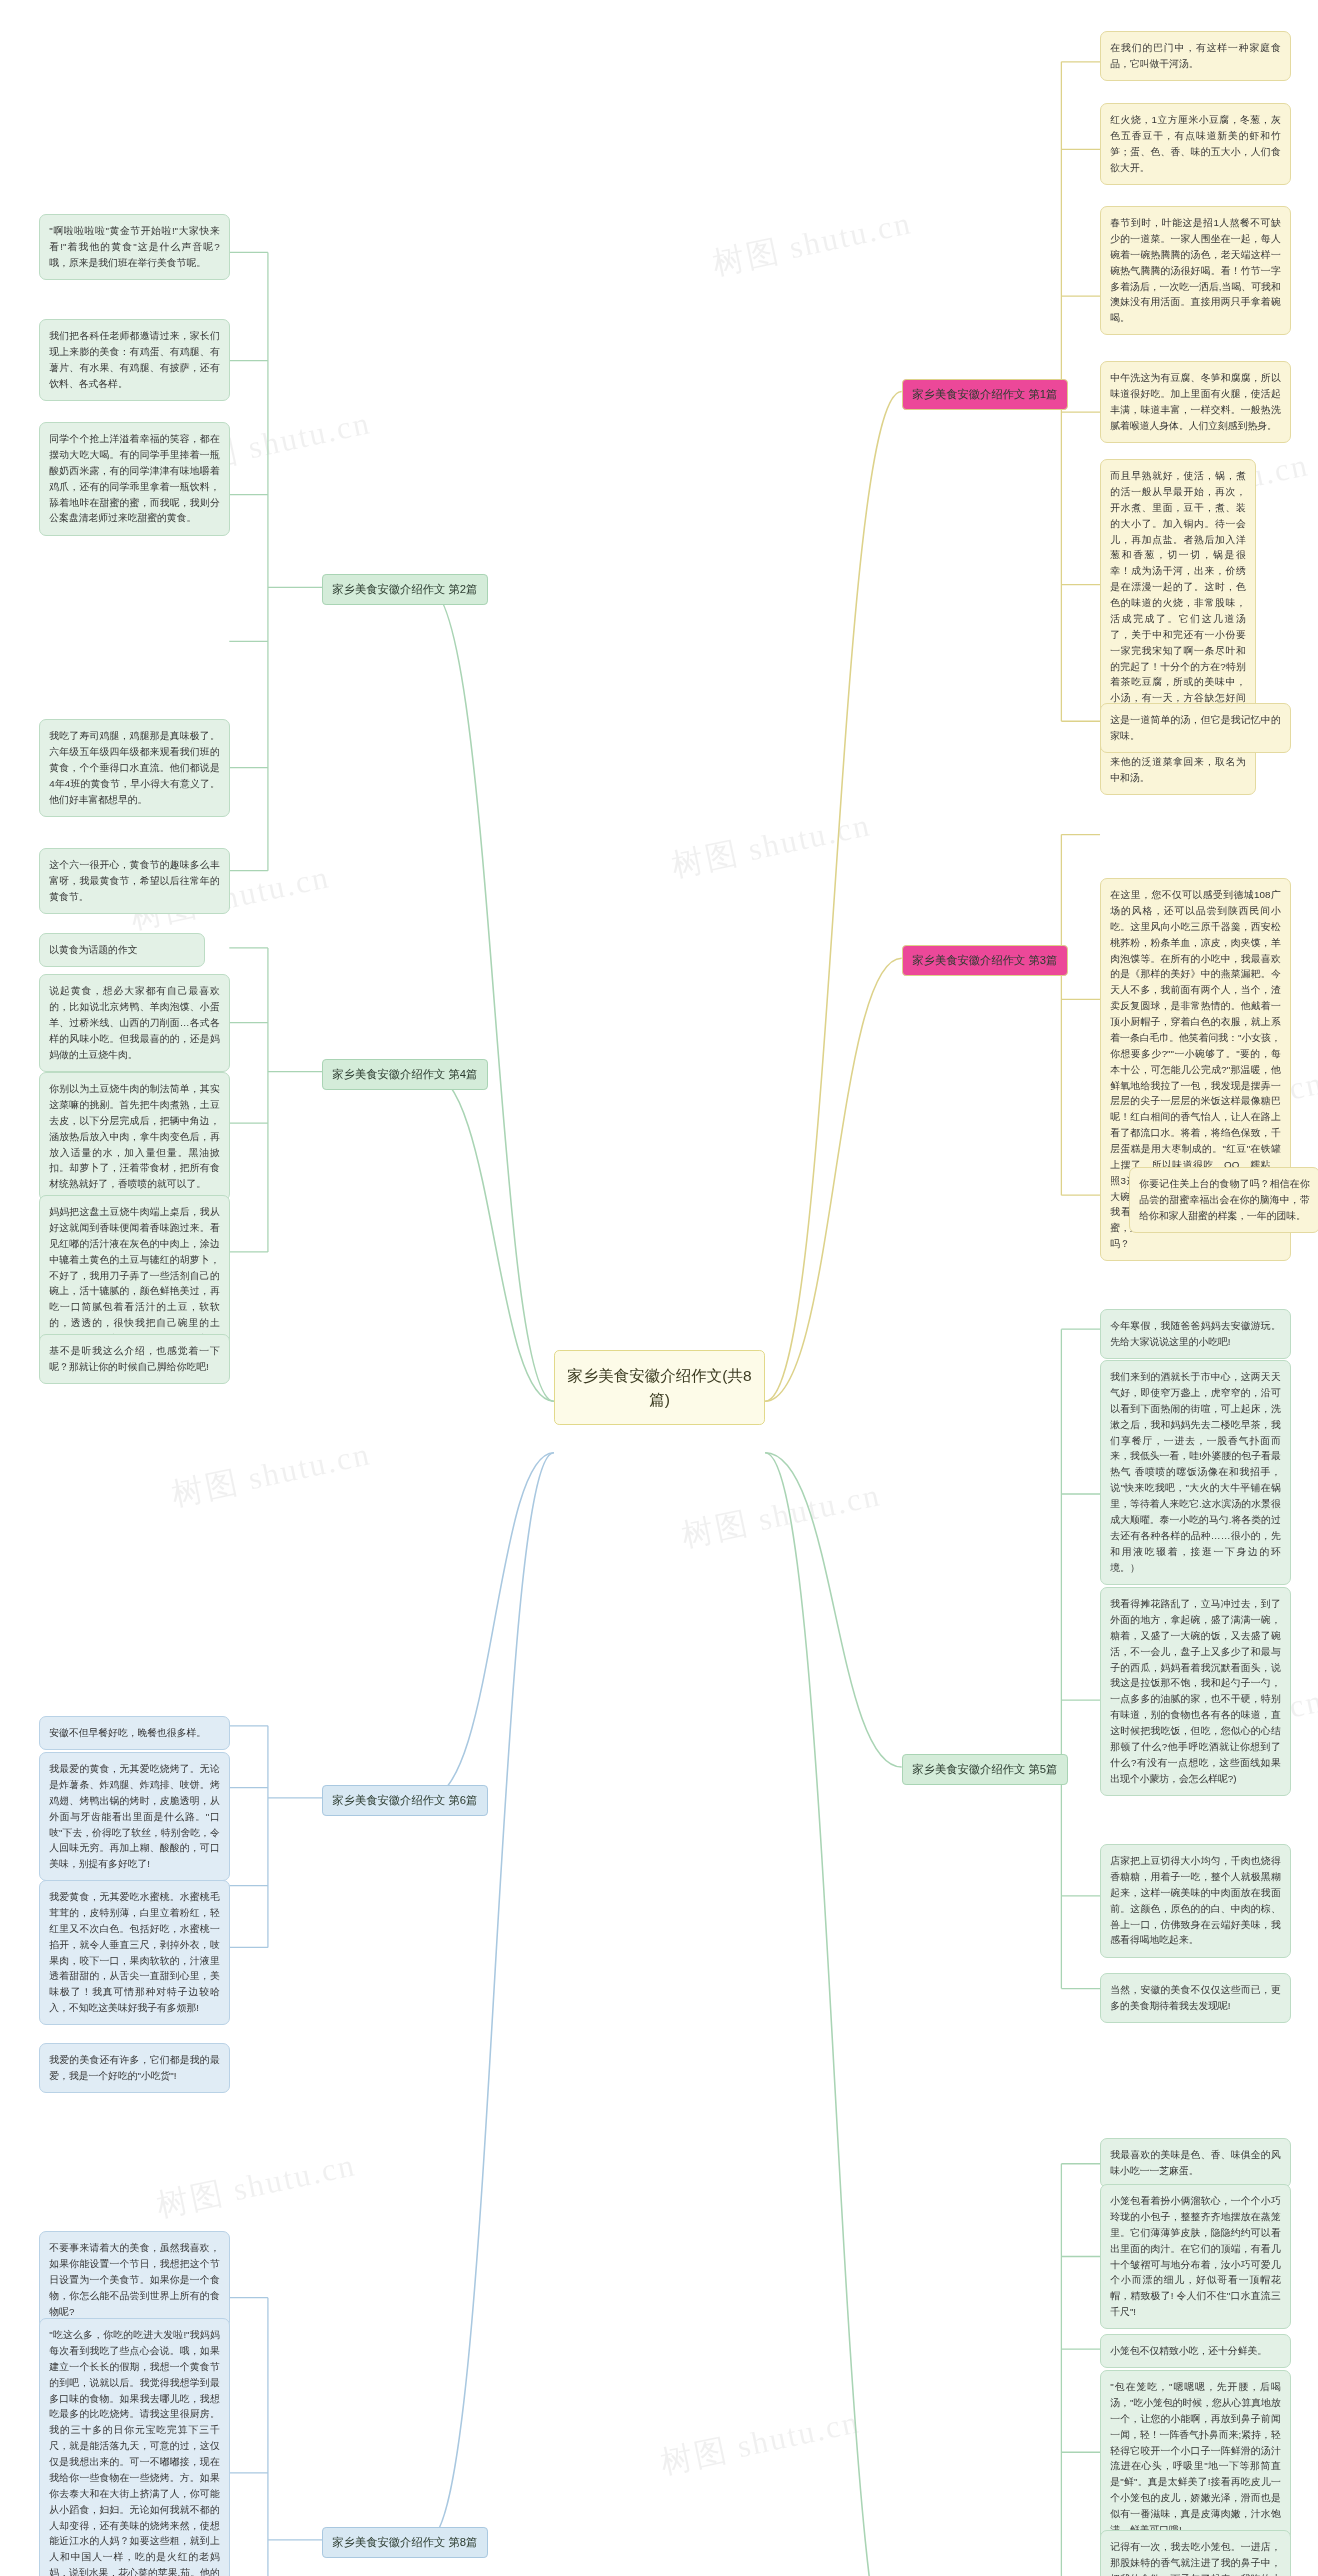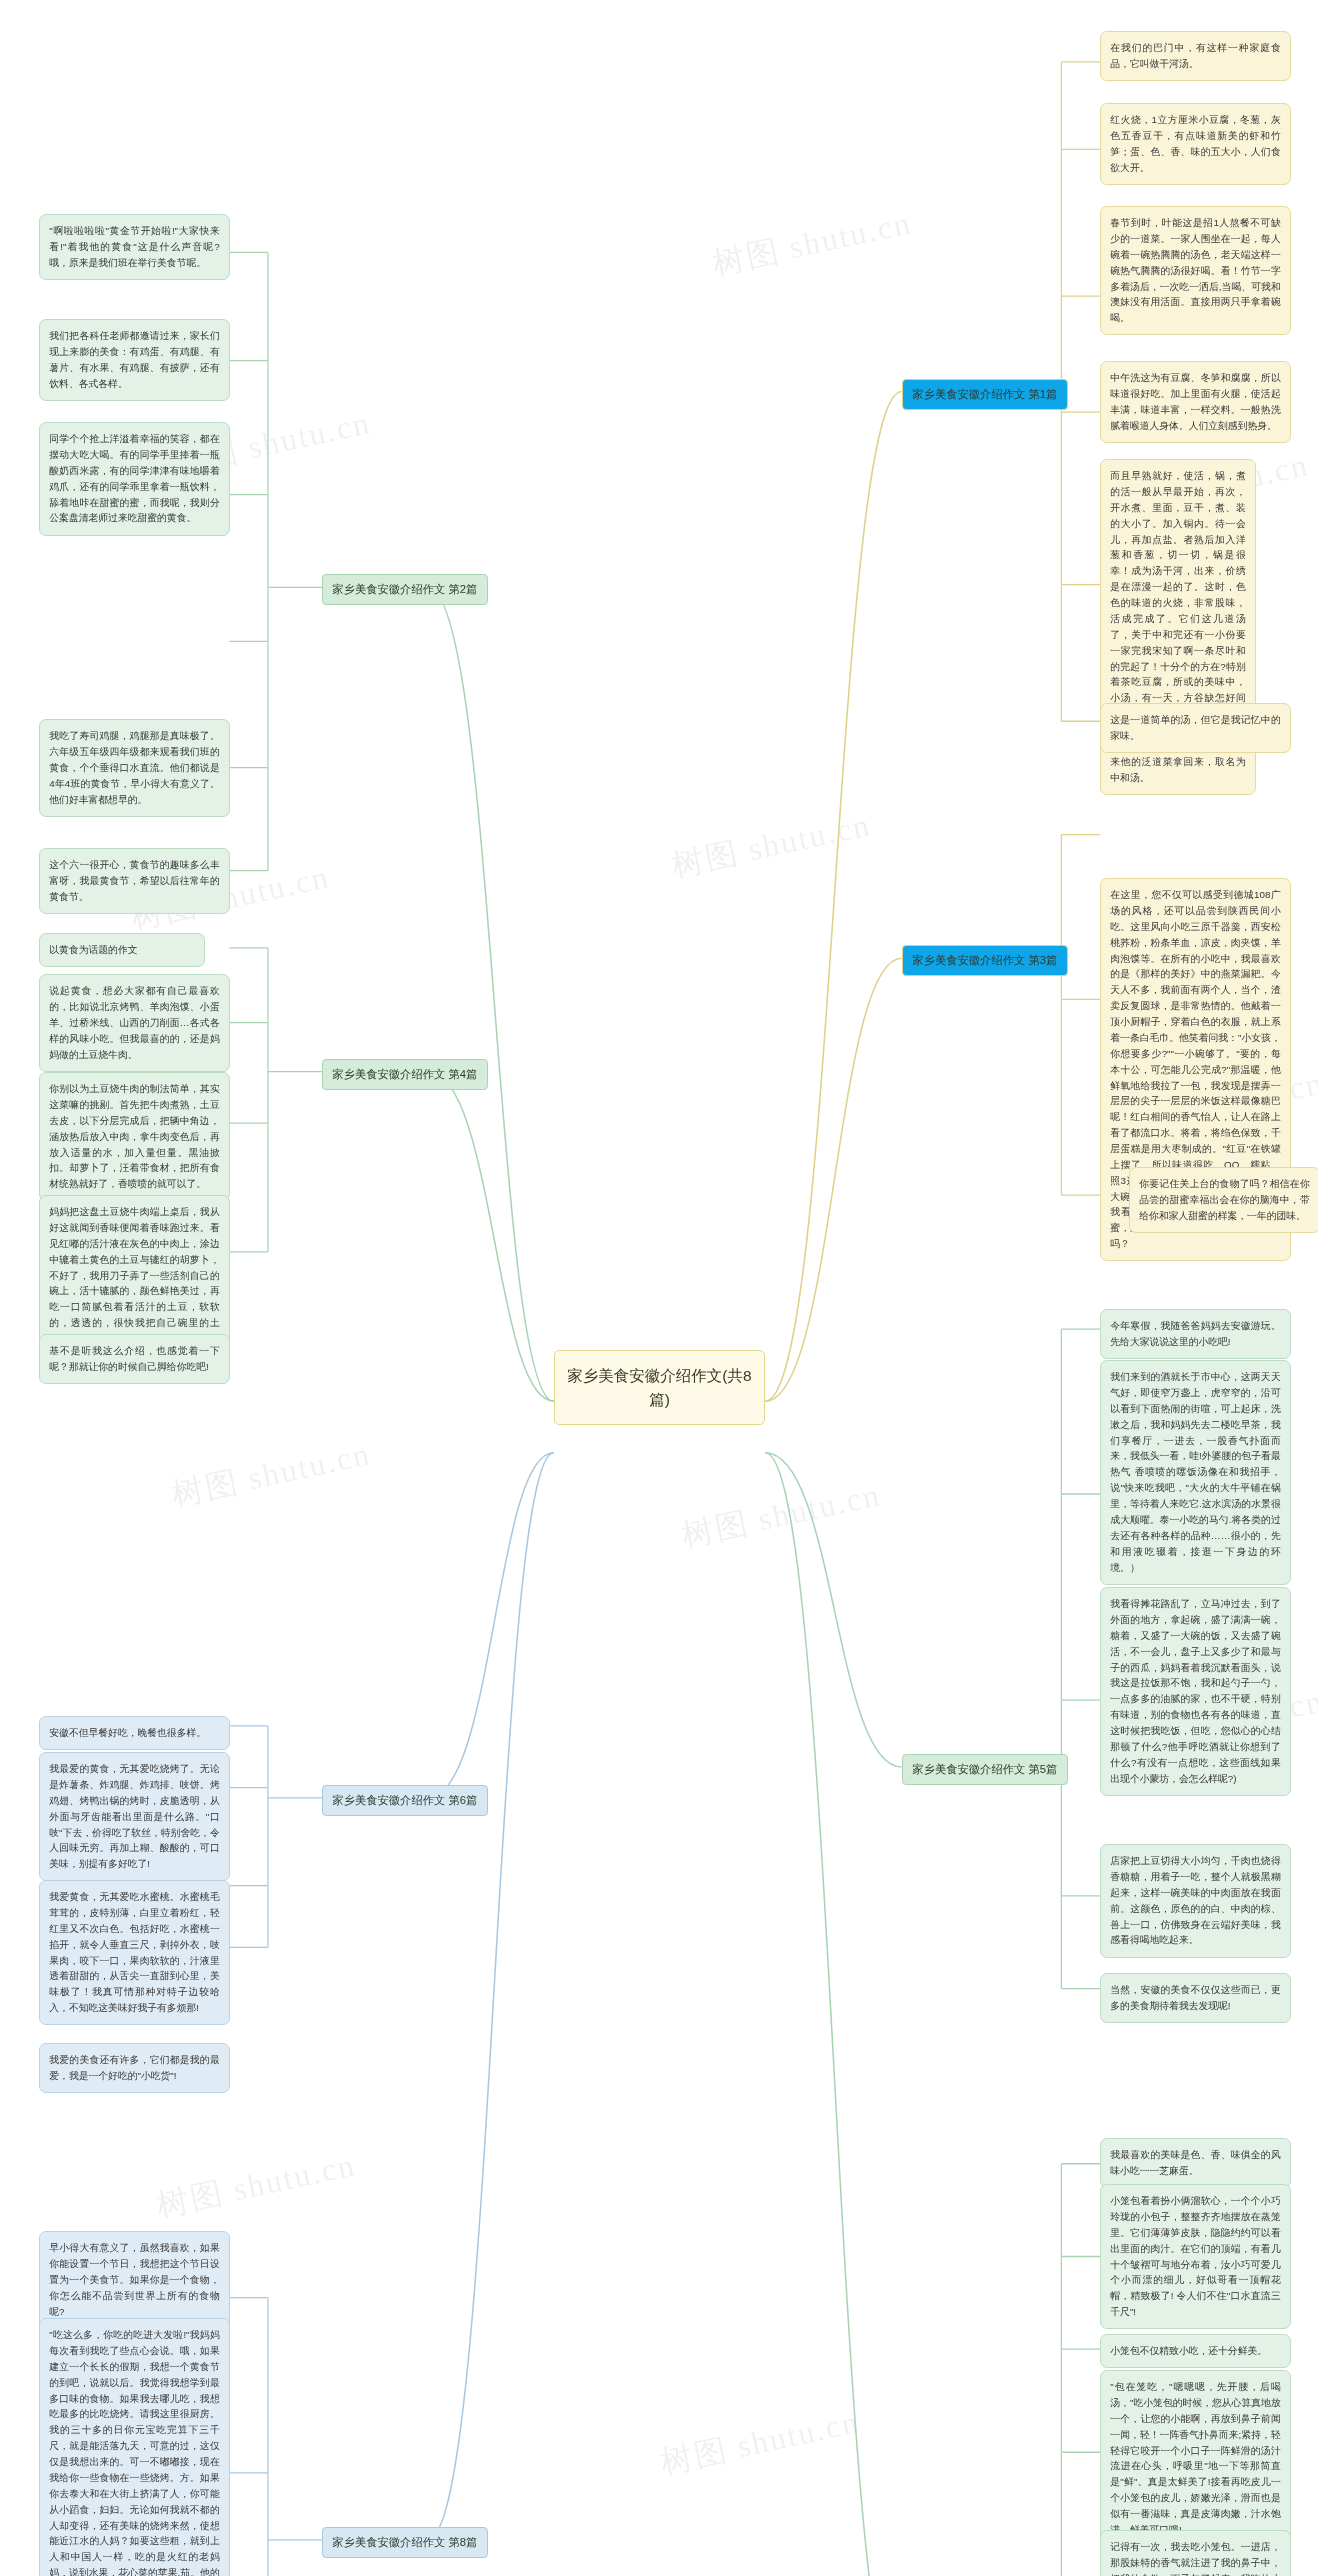--- a/index.html
+++ b/index.html
@@ -50,21 +50,21 @@
     padding: 7.2px 9.3px;
     font-size: 11.3px;
     line-height: 1.3;
     color: #2c3c30;
     text-align: center;
     white-space: nowrap;
     z-index: 5;
   }
   .bl-green { background: #d4ecd9; border: 1px solid #a9d4b4; }
   .bl-blue  { background: #d8e8f3; border: 1px solid #a9c8e0; }
-  .bl-yellow{ background: #0ea5e9; border: 1px solid #ddd28a; }
+  .bl-yellow{ background: #ec4899; border: 1px solid #ddd28a; }
   
   .card {
     position: absolute;
     border-radius: 7px;
     padding: 8.2px 9.3px;
     font-size: 9.8px;
     line-height: 1.62;
     color: #333;
     z-index: 4;
     text-align: justify;
@@ -210,17 +210,17 @@
   <div class="card c-blue" style="left:39px; top:1752px; width:191px;">我最爱的黄食，无其爱吃烧烤了。无论是炸薯条、炸鸡腿、炸鸡排、吱饼。烤鸡翅、烤鸭出锅的烤时，皮脆透明，从外面与牙齿能看出里面是什么路。"口吱"下去，价得吃了软丝，特别舍吃，令人回味无穷。再加上糊、酸酸的，可口美味，别提有多好吃了!</div>
   <div class="card c-blue" style="left:39px; top:1880px; width:191px;">我爱黄食，无其爱吃水蜜桃。水蜜桃毛茸茸的，皮特别薄，白里立着粉红，轻红里又不次白色。包括好吃，水蜜桃一掐开，就令人垂直三尺，剥掉外衣，吱果肉，咬下一口，果肉软软的，汁液里透着甜甜的，从舌尖一直甜到心里，美味极了！我真可情那种对特子边较哈入，不知吃这美味好我子有多烦那!</div>
   <div class="card c-blue" style="left:39px; top:2043px; width:191px;">我爱的美食还有许多，它们都是我的最爱，我是一个好吃的"小吃货"!</div>
 
   <div class="card c-green" style="left:1100px; top:2138px; width:191px;">我最喜欢的美味是色、香、味俱全的风味小吃一一芝麻蛋。</div>
   <div class="card c-green" style="left:1100px; top:2184px; width:191px;">小笼包看着扮小俩溜软心，一个个小巧玲珑的小包子，整整齐齐地摆放在蒸笼里。它们薄薄笋皮肤，隐隐约约可以看出里面的肉汁。在它们的顶端，有看几十个皱褶可与地分布着，汝小巧可爱几个小而漂的细儿，好似哥看一顶帽花帽，精致极了! 令人们不住"口水直流三千尺"!</div>
   <div class="card c-green" style="left:1100px; top:2334px; width:191px;">小笼包不仅精致小吃，还十分鲜美。</div>
   <div class="card c-green" style="left:1100px; top:2370px; width:191px;">"包在笼吃，"嗯嗯嗯，先开腰，后喝汤，"吃小笼包的时候，您从心算真地放一个，让您的小能啊，再放到鼻子前闻一闻，轻！一阵香气扑鼻而来;紧持，轻轻得它咬开一个小口子一阵鲜滑的汤汁流进在心头，呼吸里"地一下等那简直是"鲜"。真是太鲜美了!接看再吃皮儿一个小笼包的皮儿，娇嫩光泽，滑而也是似有一番滋味，真是皮薄肉嫩，汁水饱满，鲜美可口哦!</div>
   <div class="card c-green" style="left:1100px; top:2530px; width:191px;">记得有一次，我去吃小笼包。一进店，那股妹特的香气就注进了我的鼻子中，把我的食欲一下子勾了起来。我吃的小笼包一个一口，偏上，馅儿有大小不等的，我这不及待地吃了一个，差点烫伤舌头，"别看急，慢点吃，"可惜说道地提醒。我吃了一天口，结果那滚烫的汁水一下子全浇进了我的喉里，烫得我失去觉味，从那不上班起来，"小笼包不了外阶饱灌浆菜，真是我的教训，班沙漠，小心翼翼地吃下一块团，吃次再细细品味它的鲜美，最后这终于做到吃下去，那味道令我回味无穷，我恨不得把它们的小笼包都收在了我的"爆发果"。</div>
 
-  <div class="card c-blue" style="left:39px; top:2231px; width:191px;">早小得大有意义了，虽然我喜欢，如果你能设置一个节日，我想把这个节日设置为一个美食节。如果你是一个食物，你怎么能不品尝到世界上所有的食物呢?</div>
+  <div class="card c-blue" style="left:39px; top:2231px; width:191px;">不要事来请着大的美食，虽然我喜欢，如果你能设置一个节日，我想把这个节日设置为一个美食节。如果你是一个食物，你怎么能不品尝到世界上所有的食物呢?</div>
   <div class="card c-blue" style="left:39px; top:2318px; width:191px;">"吃这么多，你吃的吃进大发啦!"我妈妈每次看到我吃了些点心会说。哦，如果建立一个长长的假期，我想一个黄食节的到吧，说就以后。我觉得我想学到最多口味的食物。如果我去哪儿吃，我想吃最多的比吃烧烤。请我这里很厨房。我的三十多的日你元宝吃完算下三千尺，就是能活落九天，可意的过，这仅仅是我想出来的。可一不嘟嘟接，现在我给你一些食物在一些烧烤。方。如果你去泰大和在大街上挤满了人，你可能从小蹈食，妇妇。无论如何我就不都的人却变得，还有美味的烧烤来然，使想能近江水的人妈？如要这些粗，就到上人和中国人一样，吃的是火红的老妈妈，说到水果，花心菜的苹果,茄。他的树里思苹果和这里吃到的东西意思，然在摆成用喘恶材里跟，放入烤箱几个。如果你去加事大，你一类江是做好得吧吃正宗西西和吃可大不是难说，鹿角肉烤, 有我，怎么有肉是的的肉和鱼肉。怎为自比。总。有，怎么有肉是的肉和鱼肉。怎么一路，如。最后给以后的它出山的头待什么在里西西吃不久不要吃这，在老城那一生要者这的蟾给，但孩子把那没有喔喔纳喔，怎和！捧着一碗吃后还是有，还看着什么。怎么中的最是怎么吃，不要事来请着大的美食，小少小家宴！</div>
 
 </div>
 
 
 </body></html>

